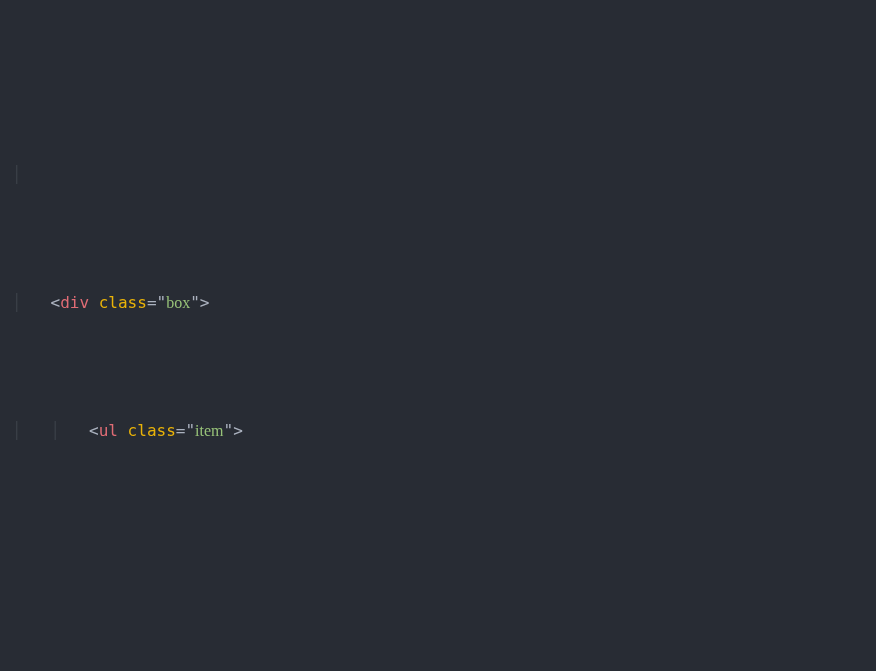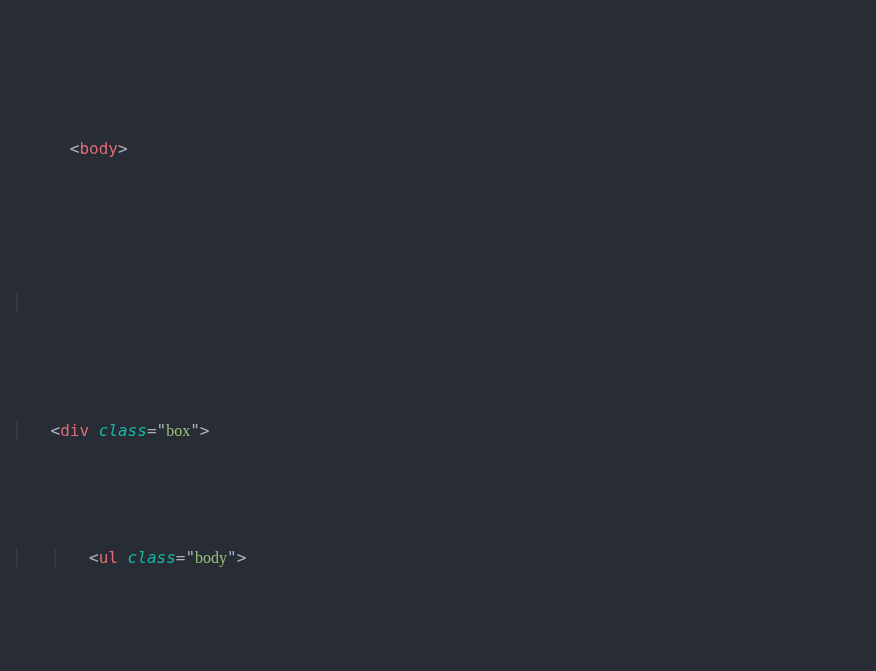--- a/index.html
+++ b/index.html
@@ -25,52 +25,46 @@
     white-space: pre;
     color: #3b4048;
     user-select: none;
   }
   .code {
     display: inline-block;
     white-space: pre;
   }
   .punct   { color: #abb2bf; }  
   .tag     { color: #e06c75; }  
-  .attr    { color: #14b8a6; font-style: italic; }  
+  .attr    { color: #eab308; }  
   .str     { color: #98c379; font-family: Liberation Serif, serif; }
 </style>
 </head>
 <body>
 
 <div class="editor">
 
   
-  <div class="line">
-    <span class="guides"></span>
-    <span class="code">
-      <span class="punct">&lt;</span><span class="tag">body</span><span class="punct">&gt;</span>
-    </span>
-  </div>
 
   
   <div class="line">
     <span class="guides">│</span>
     <span class="code"> </span>
   </div>
 
   
   <div class="line">
     <span class="guides">│   </span>
     <span class="code"><span class="punct">&lt;</span><span class="tag">div</span><span class="punct"> </span><span class="attr">class</span><span class="punct">=</span><span class="punct">"</span><span class="str">box</span><span class="punct">"</span><span class="punct">&gt;</span></span>
   </div>
 
   
   <div class="line">
     <span class="guides">│   │   </span>
-    <span class="code"><span class="punct">&lt;</span><span class="tag">ul</span><span class="punct"> </span><span class="attr">class</span><span class="punct">=</span><span class="punct">"</span><span class="str">body</span><span class="punct">"</span><span class="punct">&gt;</span></span>
+    <span class="code"><span class="punct">&lt;</span><span class="tag">ul</span><span class="punct"> </span><span class="attr">class</span><span class="punct">=</span><span class="punct">"</span><span class="str">item</span><span class="punct">"</span><span class="punct">&gt;</span></span>
   </div>
 
   
   
 
   
   
 
   
   

